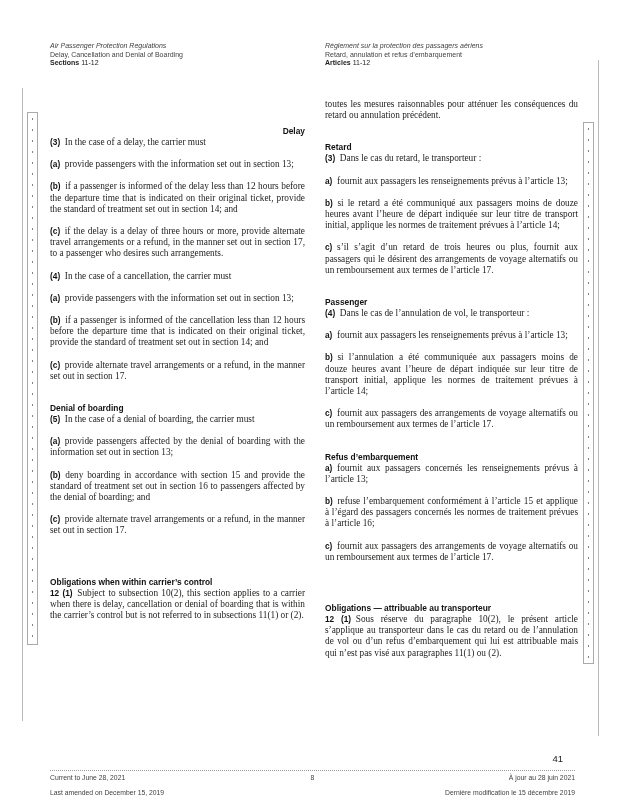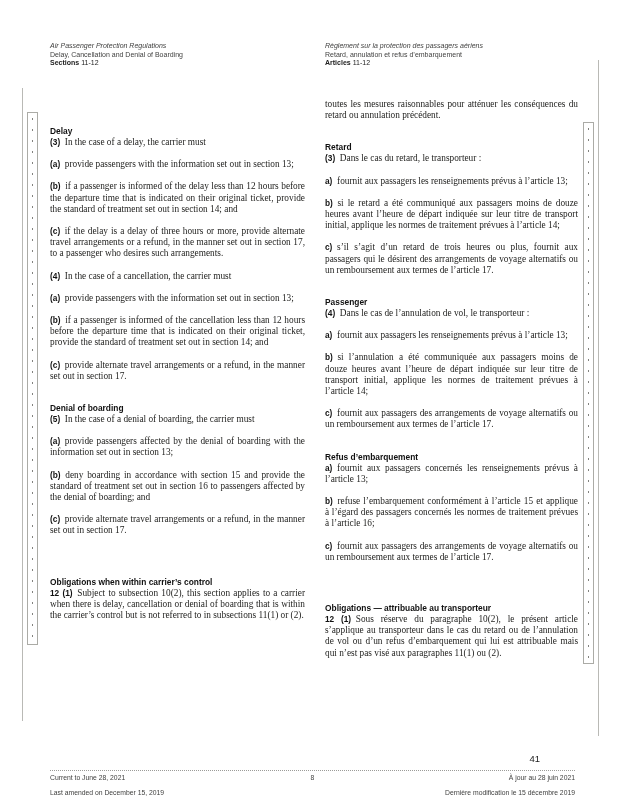--- a/index.html
+++ b/index.html
@@ -52,35 +52,35 @@
   }
   #col-en { left:50px;  width:255px; padding-top:38px; }
   #col-fr { left:325px; width:253px; }
 
   .column .heading {
     font-family:"Liberation Sans", sans-serif;
     font-weight:bold; font-size:8.4px; line-height:10px;
     color:#111; text-align:left; margin:21px 0 0 0;
     -webkit-hyphens:none; hyphens:none;
   }
-  .column > .heading:first-child { margin-top:0; }
+  .column > .heading:first-child { margin-top:0;text-align:right; }
   .column > .heading:last-of-type { margin-top:40px; }
 
   .column .para { margin:11px 0 0 0; }
   .column .heading + .para { margin-top:1px; }
   .column .para.item { }
 
   .marker {
     font-family:"Liberation Sans", sans-serif;
     font-weight:bold; font-size:8.3px; color:#111;
   }
 
   
   #page-number {
-    position:absolute; top:753px; right:84px;
+    position:absolute; top:753px; right:61px;
     font-family:"Liberation Sans", sans-serif;
     font-size:9.5px; color:#222;
   }
   #footer-rule {
     position:absolute; left:50px; top:770px; width:525px; height:0;
     border-top:1px dotted #9b9b98;
   }
   .ftr {
     position:absolute; top:774px;
     font-family:"Liberation Sans", sans-serif;

